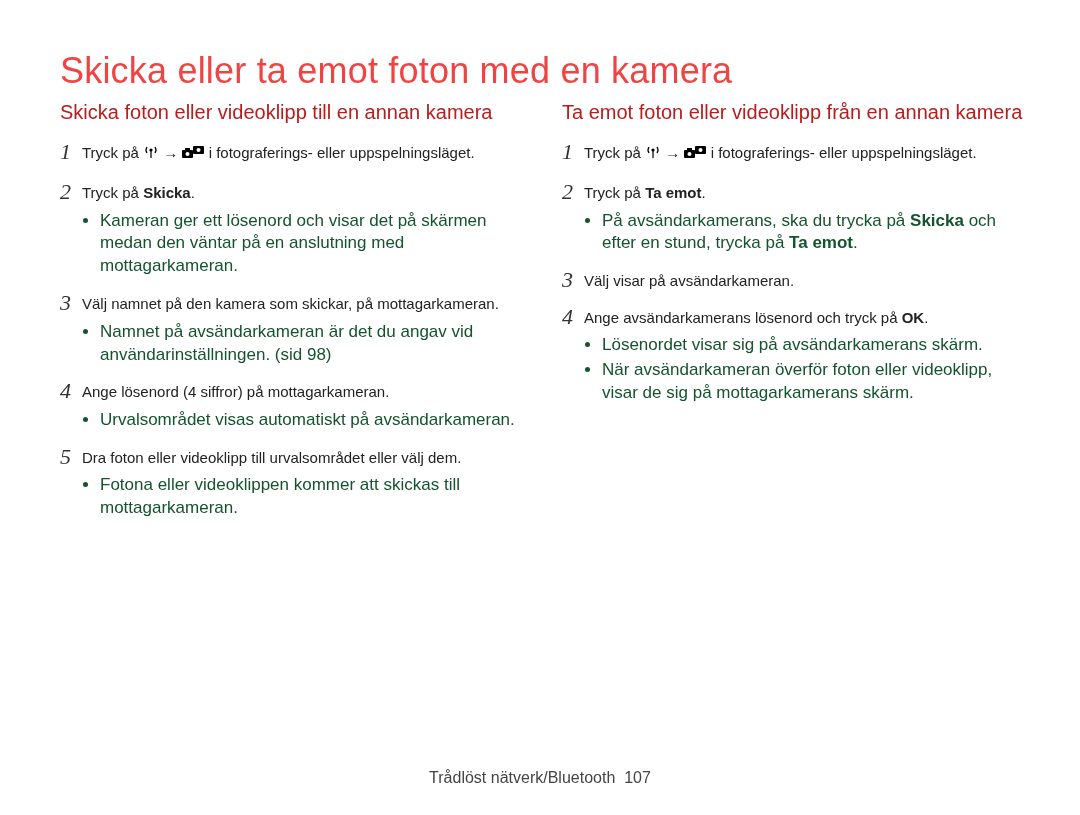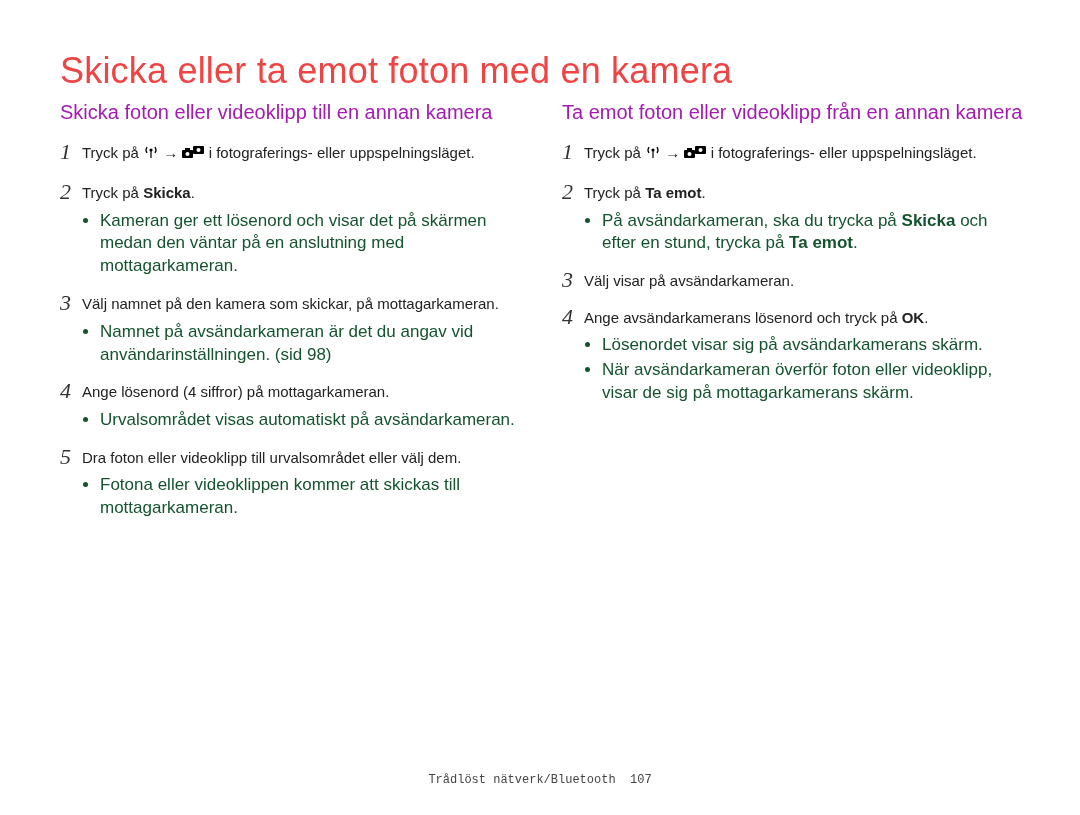--- a/index.html
+++ b/index.html
@@ -30,21 +30,21 @@
   .columns {
     display: flex;
     gap: 40px;
   }
   .col {
     flex: 1;
     min-width: 0;
   }
   .subheading {
     font-size: 20px;
-    color: #a21caf;
+    color: #b91c1c;
     font-weight: 400;
     line-height: 1.25;
     margin: 0 0 16px 0;
   }
   .step {
     display: flex;
     align-items: flex-start;
     margin: 0 0 6px 0;
   }
   .stepnum {
@@ -77,23 +77,22 @@
   }
   .bullets li {
     margin-bottom: 2px;
   }
   .footer {
     position: absolute;
     bottom: 28px;
     left: 0;
     width: 1080px;
     text-align: center;
-    font-size: 12px;
+    font-size: 16px;
     color: #444;
-    font-family: Liberation Mono, monospace;
   }
   .bold { font-weight: 700; margin-top: 8px; }
   .arrow { font-family: Arial, sans-serif; }
 </style>
 </head>
 <body>
 
 <div class="page">
 
   <h1 class="title">Skicka eller ta emot foton med en kamera</h1>
@@ -206,21 +205,21 @@
       <div style="height:10px"></div>
 
       <div class="step">
         <div class="stepnum">2</div>
         <div class="stepbody">
           <span>Tryck på </span><span class="bold">Ta emot</span><span>.</span>
         </div>
       </div>
       <ul class="bullets">
         <li>
-          <span>På avsändarkameran, ska du trycka på </span><span class="bold">Skicka</span><span> och efter en stund, trycka på </span><span class="bold">Ta emot</span><span>.</span>
+          <span>På avsändarkamerans, ska du trycka på </span><span class="bold">Skicka</span><span> och efter en stund, trycka på </span><span class="bold">Ta emot</span><span>.</span>
         </li>
       </ul>
 
       <div class="step">
         <div class="stepnum">3</div>
         <div class="stepbody">Välj visar på avsändarkameran.</div>
       </div>
 
       <div style="height:8px"></div>
 

